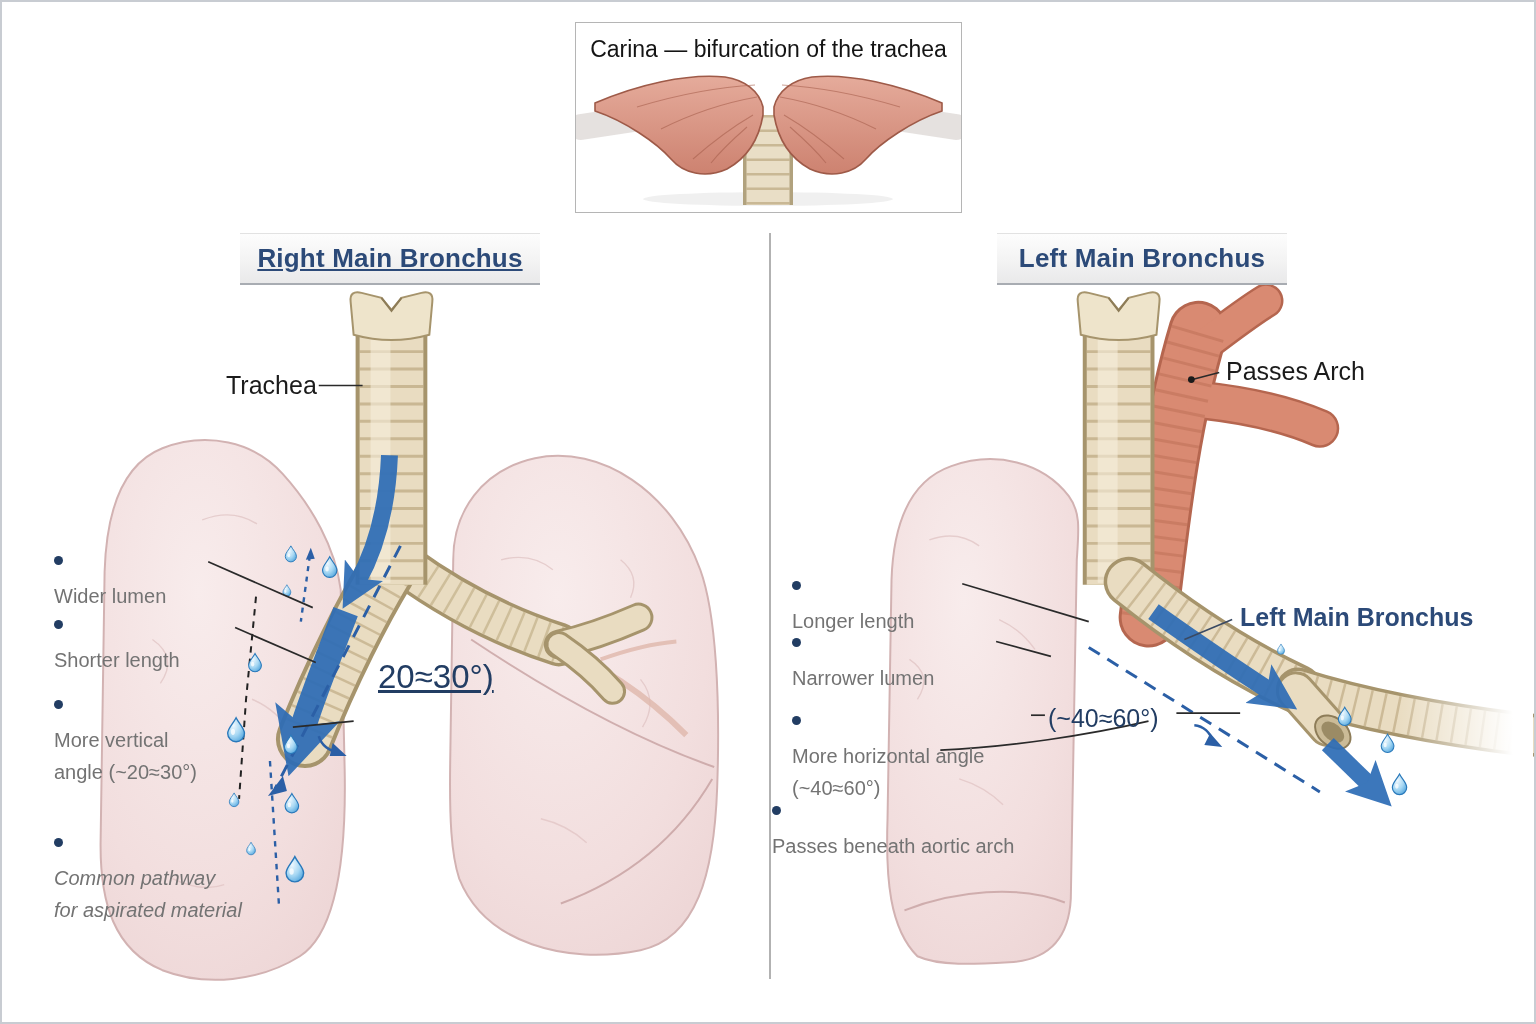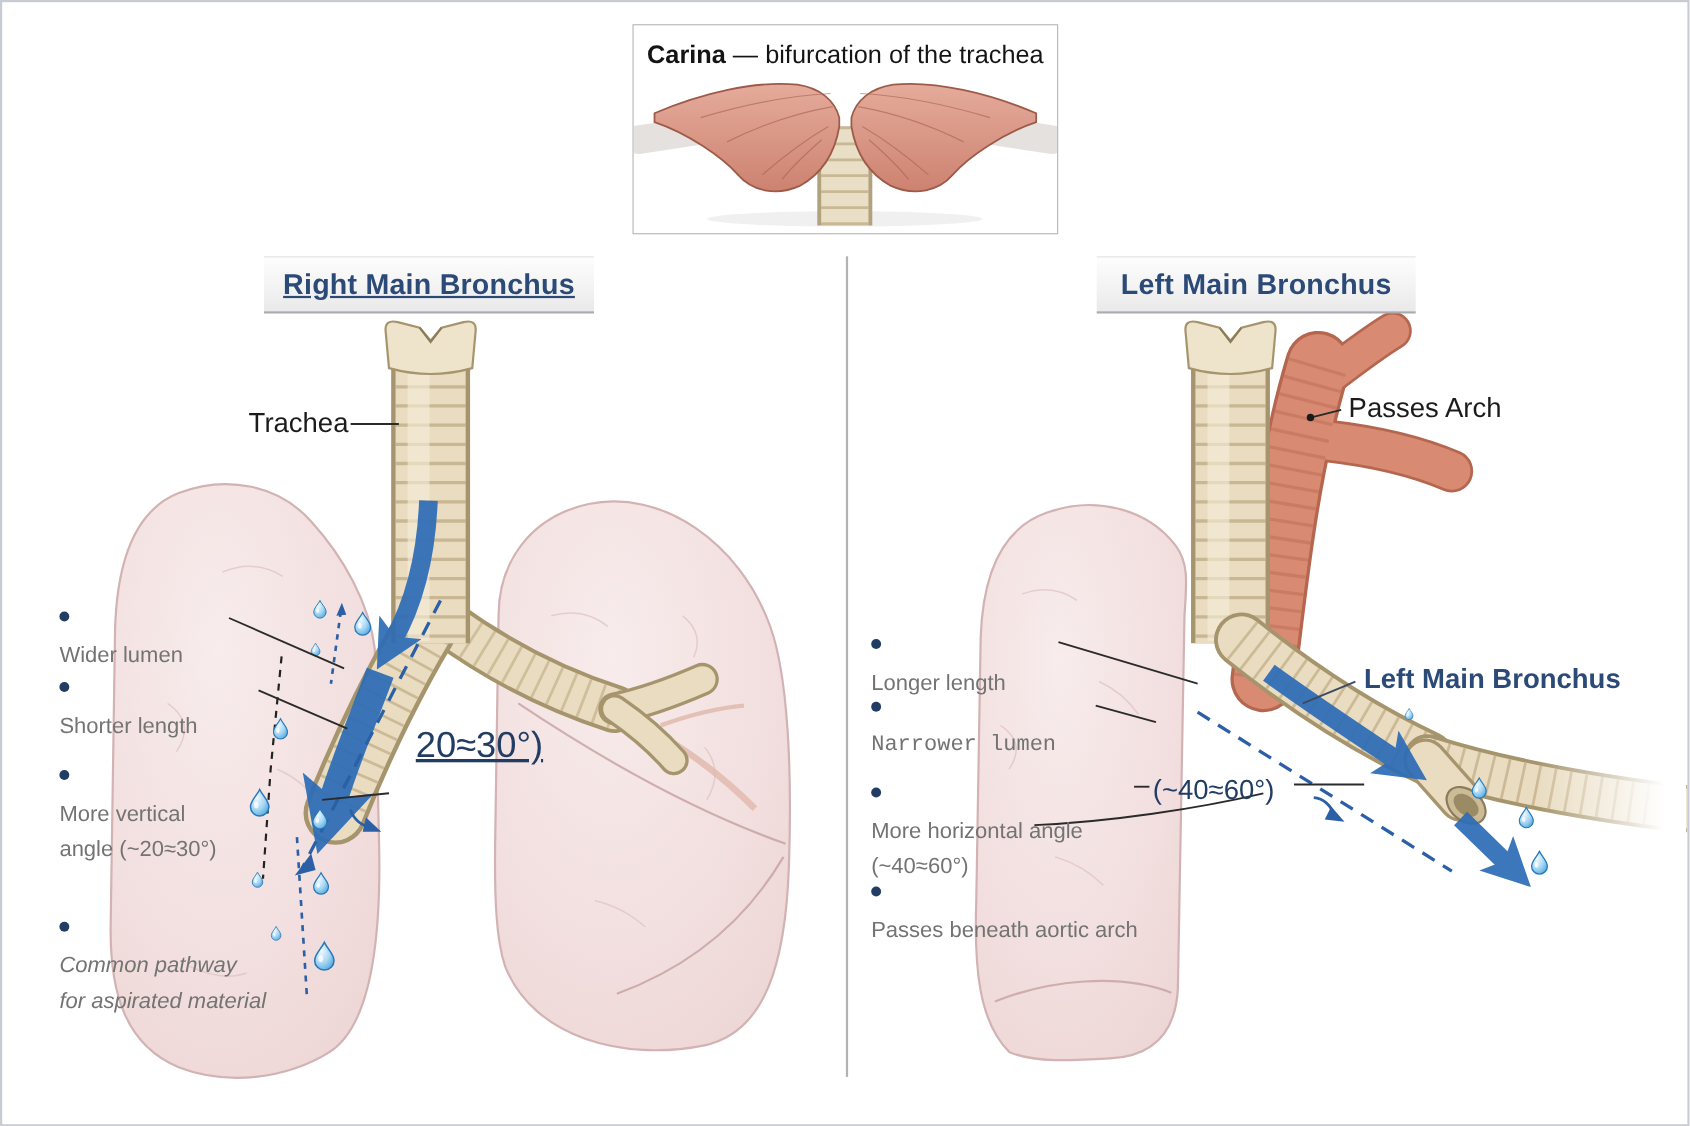--- a/index.html
+++ b/index.html
@@ -6,21 +6,21 @@
   .stage{position:relative;width:1536px;height:1024px;background:#ffffff;
          border:2px solid #c8ccd2;box-sizing:border-box;overflow:hidden;
          font-family:"Liberation Sans", sans-serif;}
   .art{position:absolute;inset:0;width:100%;height:100%;pointer-events:none;}
 
   
   .carina-box{position:absolute;left:573px;top:20px;width:387px;height:191px;
               background:#ffffff;border:1px solid #b5b5b5;box-sizing:border-box;}
   .carina-title{padding-top:13px;text-align:center;font-size:23px;color:#141414;
                 white-space:nowrap;}
-  .carina-title b{font-weight:bold;}
+  .carina-title b{font-weight:normal;}
   .carina-art{display:block;width:100%;height:144px;}
 
   
   .panel-header{position:absolute;height:52px;display:flex;align-items:center;
                 justify-content:center;font-weight:bold;font-size:26px;color:#2c4a78;
                 background:linear-gradient(180deg,#fdfdfd 0%,#f3f3f3 55%,#e9e9ea 100%);
                 border-top:1px solid #e2e2e2;border-bottom:2px solid #a8acb2;
                 box-sizing:border-box;letter-spacing:.2px;}
   .hdr-right{left:238px;top:231px;width:300px;text-decoration:underline;}
   .hdr-left{left:995px;top:231px;width:290px;}
@@ -313,34 +313,34 @@
 
   <div class="lbl" style="left:1224px;top:355px;">Passes Arch</div>
   <div class="lbl navy-bold" style="left:1238px;top:601px;">Left Main Bronchus</div>
 
   <div class="bullet" style="left:790px;top:567px;">
     <span class="dot"></span>
     <span class="lines">
         <div>Longer length</div>
       </span>
   </div>
-  <div class="bullet" style="left:790px;top:624px;font-family:Liberation Mono, monospace;">
+  <div class="bullet" style="left:790px;top:624px;">
     <span class="dot"></span>
     <span class="lines">
         <div>Narrower lumen</div>
       </span>
   </div>
   <div class="bullet" style="left:790px;top:702px;">
     <span class="dot"></span>
     <span class="lines">
       <div>More horizontal angle</div>
       <div>(~40≈60°)</div>
     </span>
   </div>
-  <div class="bullet" style="left:790px;top:792px;">
+  <div class="bullet" style="left:770px;top:792px;">
     <span class="dot"></span>
     <span class="lines">
         <div>Passes beneath aortic arch</div>
       </span>
   </div>
 
   <div class="angle-inline" style="left:1046px;top:702px;">(~40≈60°)</div>
 
 </div>
 

